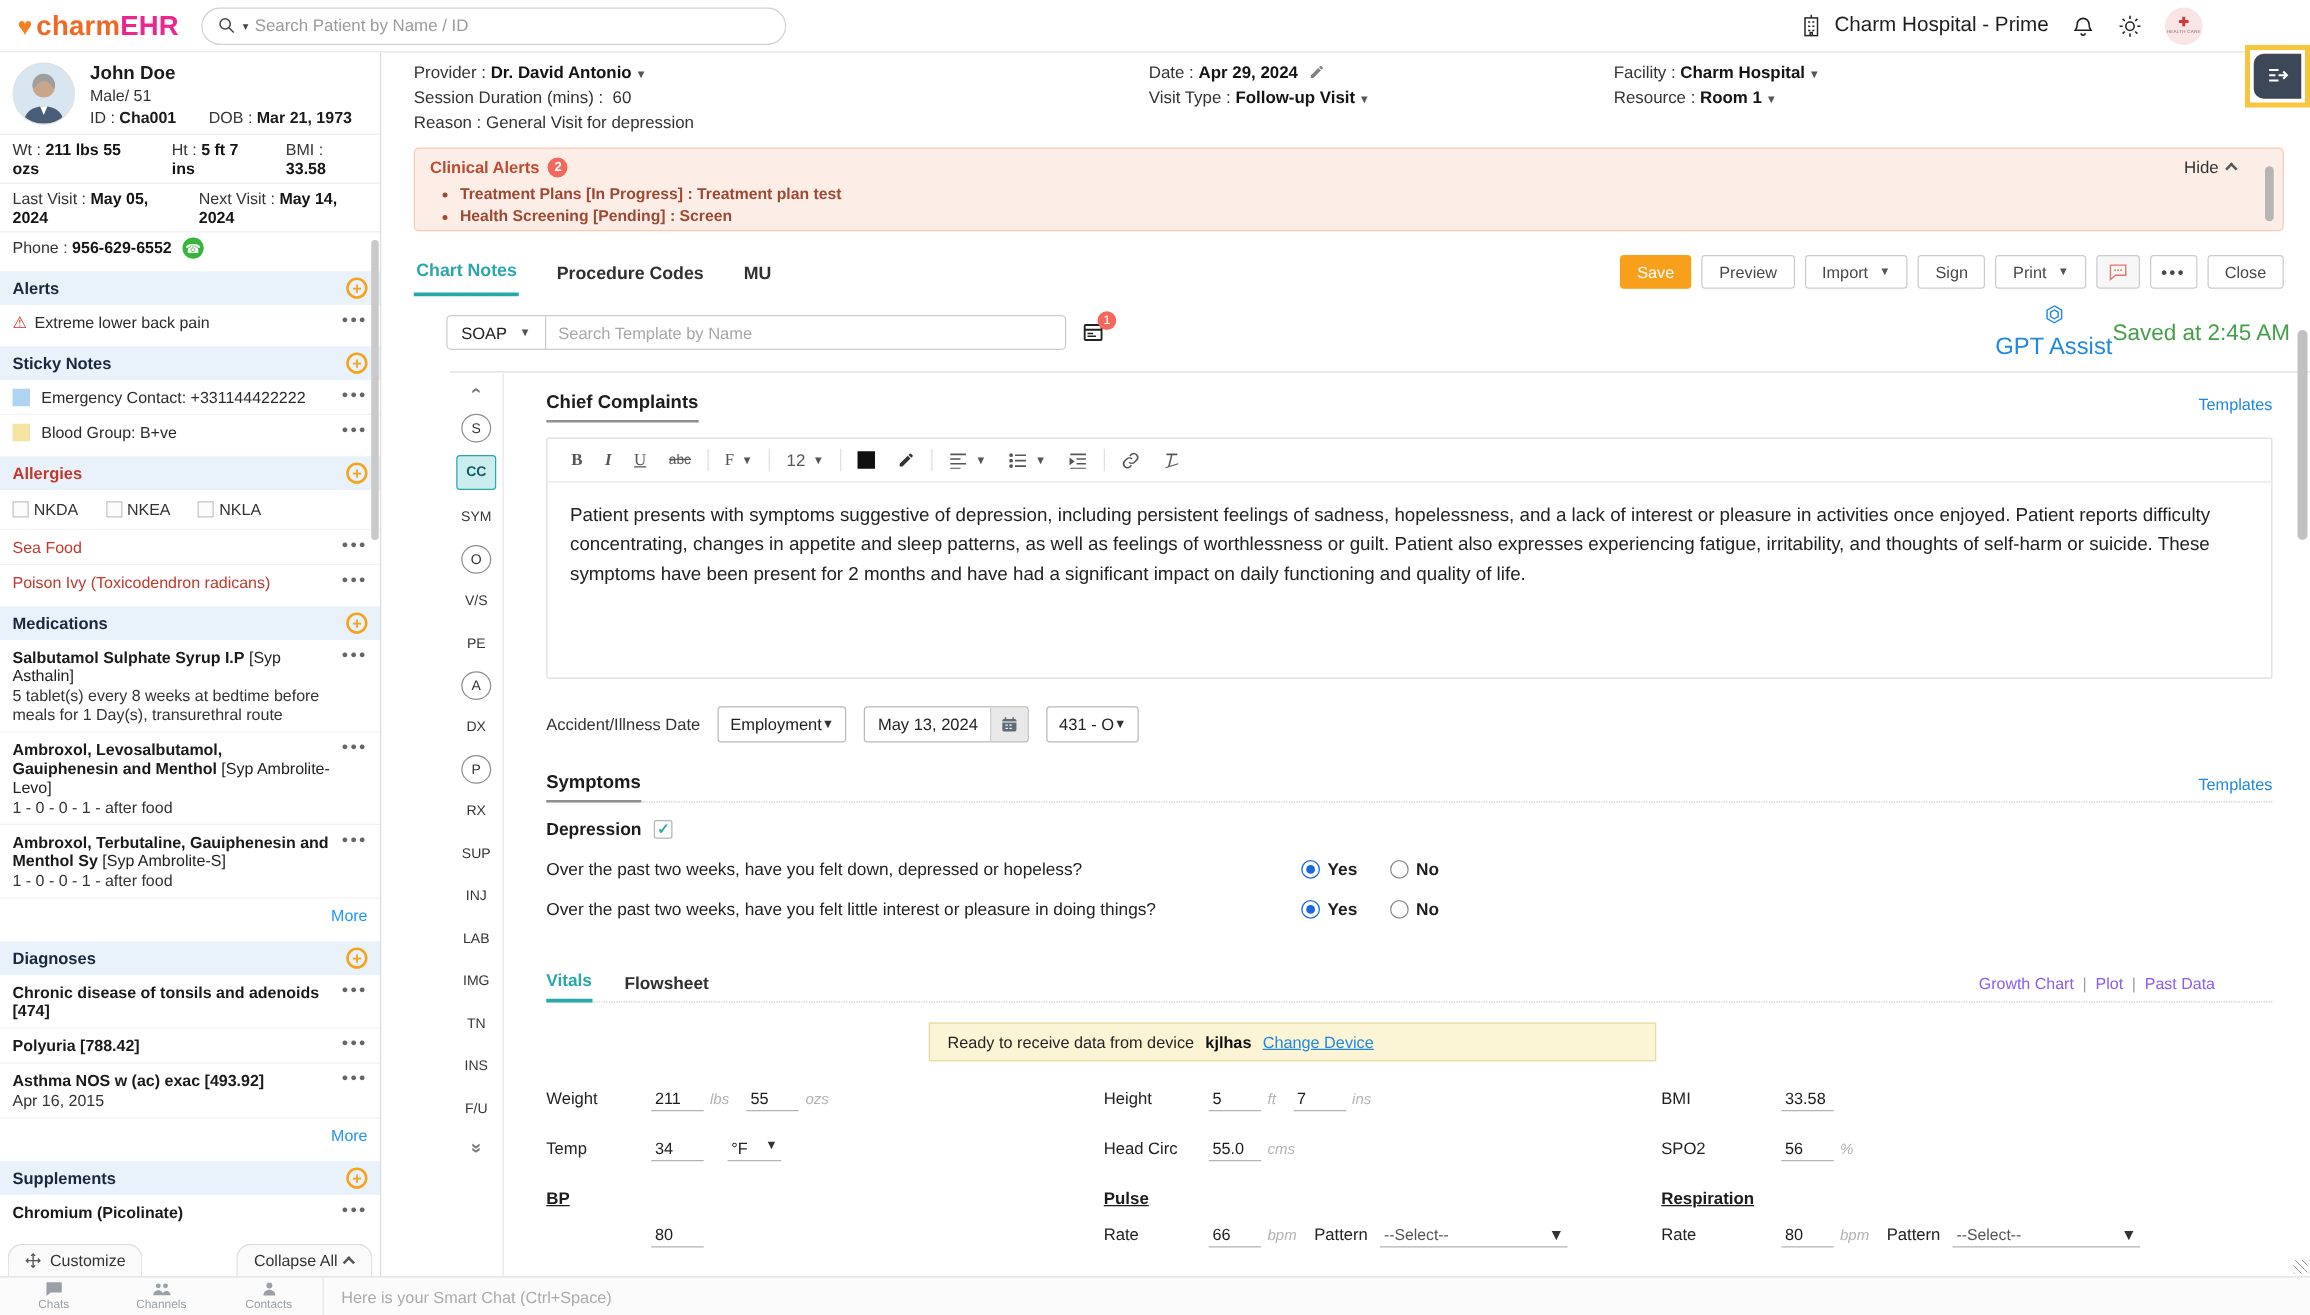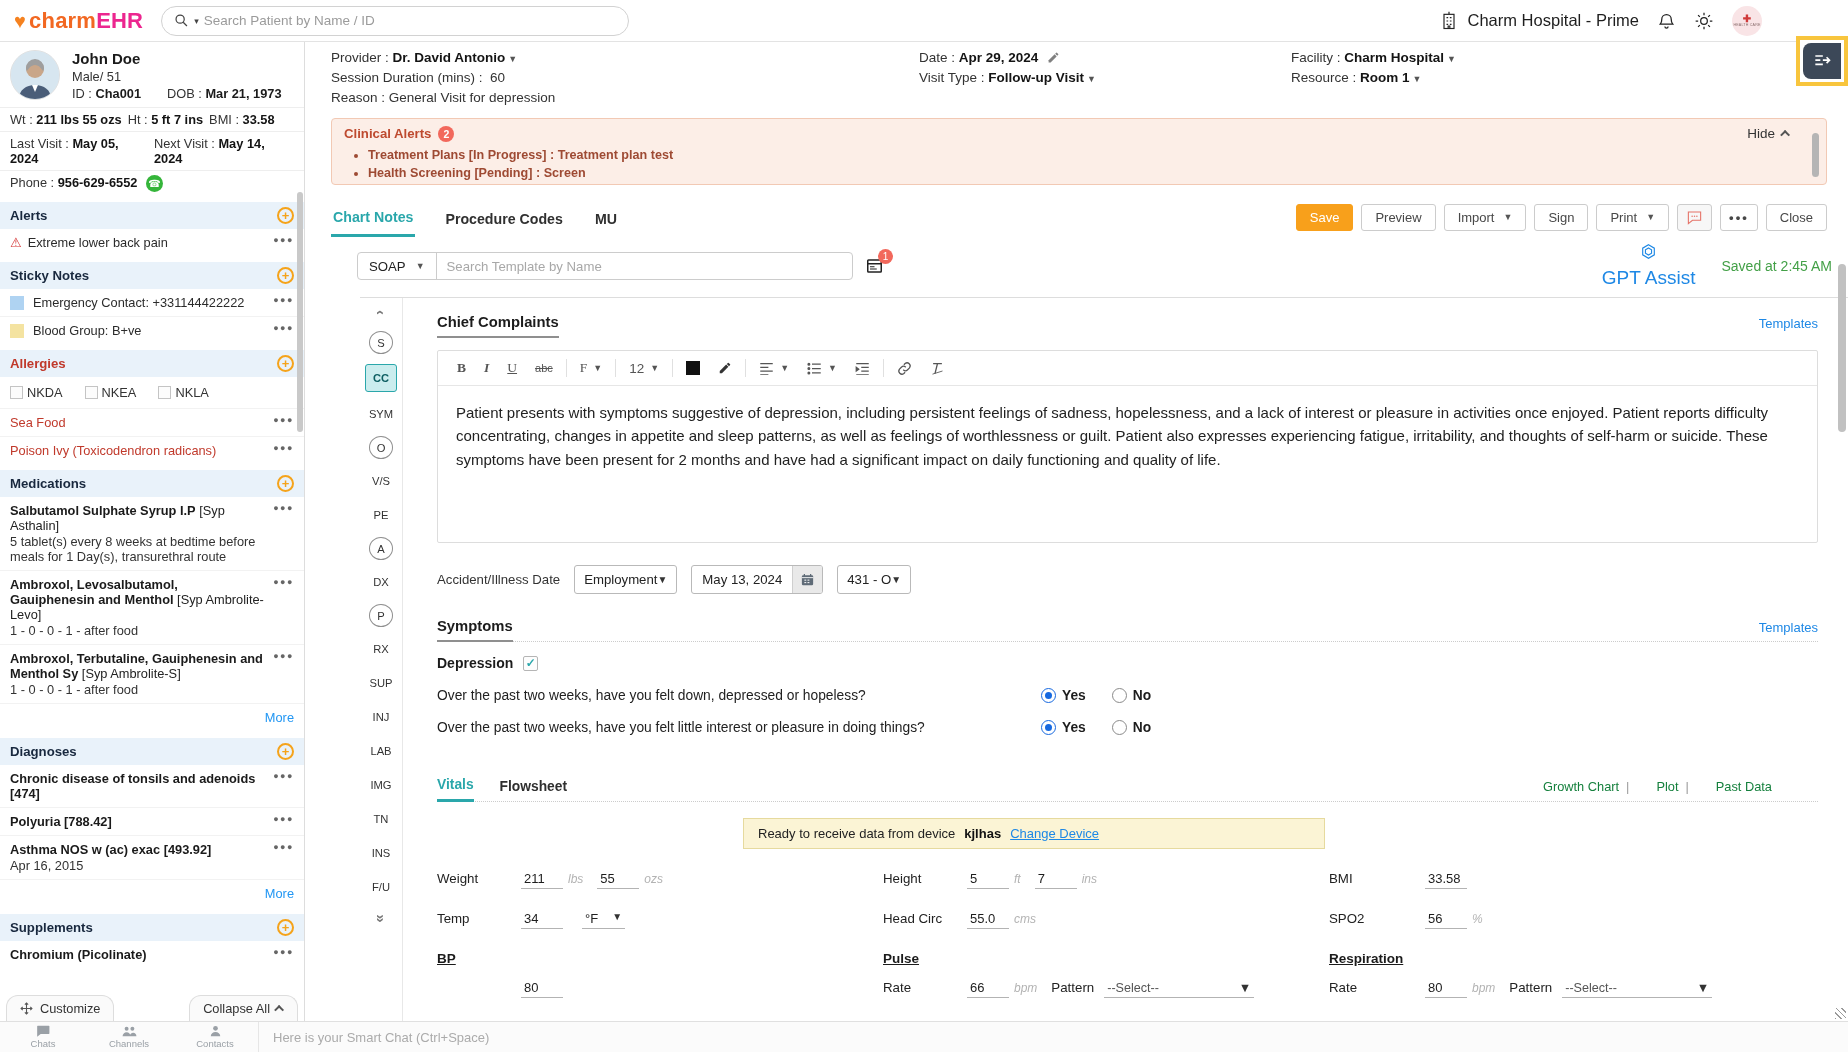--- a/index.html
+++ b/index.html
@@ -30,21 +30,21 @@
 .app { display:flex; height:979px; }
 
 
 .sidebar { width:305px; border-right:1px solid #ddd; position:relative; overflow:hidden; background:#fff; }
 .pcard { display:flex; gap:12px; padding:8px 10px 6px 10px; }
 .pphoto { width:50px; height:50px; border-radius:50%; overflow:hidden; flex:0 0 auto; border:1px solid #e0e0e0; background:#dbe9f3; }
 .pinfo .pname { font-size:15px; font-weight:bold; color:#1b1b1b; }
 .pinfo .prow { font-size:12.8px; color:#333; margin-top:2px; }
 .pinfo b { color:#1b1b1b; }
 .pid-dob { display:flex; gap:26px; }
-.pstats { border-top:1px solid #eee; padding:4px 10px; font-size:12.8px; display:flex; gap:6px; }
+.pstats { border-top:1px solid #eee; padding:4px 10px; font-size:12.8px; display:flex; gap:16px; }
 .pstats b { color:#141414; }
 .blue { color:#2196F3; }
 .phone-ic { display:inline-flex; width:17px; height:17px; border-radius:50%; background:#35B53A; color:#fff; font-size:10px; align-items:center; justify-content:center; margin-left:5px; vertical-align:middle; }
 
 .sidescroll { position:relative; }
 .sec { margin-top:6px; }
 .sec-head { background:#E9F2FA; display:flex; justify-content:space-between; align-items:center; padding:5px 10px; font-weight:bold; font-size:13.2px; color:#18283E; }
 .sec-head.red { color:#C0392B; }
 .plus { width:17px; height:17px; border:2px solid #F5A31A; border-radius:50%; color:#F5A31A; display:flex; align-items:center; justify-content:center; font-size:13px; font-weight:bold; line-height:1; }
 .item { padding:6px 10px; font-size:12.8px; display:flex; justify-content:space-between; gap:8px; border-bottom:1px solid #f2f2f2; color:#2b2b2b; }
@@ -94,21 +94,21 @@
 .btn-bubble { background:#f7f7f7; }
 
 .templrow { display:flex; align-items:center; padding:4px 16px 8px 52px; }
 .igroup { display:flex; border:1px solid #ccc; border-radius:4px; height:28px; width:496px; background:#fff; }
 .soap-sel { display:flex; align-items:center; gap:7px; padding:0 11px; border-right:1px solid #ccc; font-size:13.2px; color:#222; }
 .igroup input { border:none; outline:none; flex:1; padding:0 10px; font-size:13.2px; color:#333; background:transparent; }
 .igroup input::placeholder { color:#a8a8a8; }
 .tmpl-ic { margin-left:12px; position:relative; display:inline-flex; }
 .badge-red { position:absolute; top:-8px; right:-9px; background:#F2685C; color:#fff; border-radius:50%; width:15px; height:15px; font-size:10px; display:flex; align-items:center; justify-content:center; }
 .gpt { margin-left:auto; display:flex; align-items:center; gap:7px; color:#1E88E5; font-size:19px;flex-direction:column; }
-.saved { color:#43A047; margin-left:26px; font-size:14px; }
+.saved { color:#43A047; font-size:18px; }
 
 
 .note-outer { flex:1; margin-left:55px; border-top:1px solid #ddd; display:flex; overflow:hidden; }
 .rail { width:42px; padding-top:6px; display:flex; flex-direction:column; align-items:center; gap:10px; flex:0 0 auto; }
 .rli { min-width:24px; height:24px; display:flex; align-items:center; justify-content:center; font-size:11.2px; color:#333; }
 .rli.circle { border:1px solid #8f8f8f; border-radius:50%; width:23px; height:23px; }
 .rli.active { background:#CBEDEE; border:1px solid #2AA7AB; border-radius:3px; width:32px; height:28px; color:#0e5f62; font-weight:bold; }
 .railchev { color:#777; }
 .dbl { letter-spacing:-2px; }
 .rot90 { display:inline-block; transform:rotate(90deg); font-size:15px; font-weight:bold; }
@@ -145,21 +145,21 @@
 .radios { display:flex; gap:26px; }
 .radio-opt { display:flex; align-items:center; gap:6px; font-weight:bold; color:#1d1d1d; }
 .rdo { width:15px; height:15px; border-radius:50%; border:1.5px solid #8a8a8a; display:inline-flex; align-items:center; justify-content:center; background:#fff; }
 .rdo.on { border-color:#1769E0; }
 .rdo.on::after { content:""; width:7px; height:7px; border-radius:50%; background:#1769E0; }
 
 .vit-tabs { display:flex; align-items:flex-end; margin-top:42px; border-bottom:1px dotted #ccc; }
 .vtab { margin-right:26px; font-size:13.8px; color:#2f2f2f; font-weight:bold; padding-bottom:7px; }
 .vtab.active { color:#2AA7AB; border-bottom:3px solid #2AA7AB; margin-bottom:-1px; }
 .vlinks { margin-left:auto; padding-bottom:7px; font-size:12.8px; color:#9b9b9b; display:flex; gap:7px; padding-right:46px; }
-.vlinks a, .bluelink { color:#15803d; text-decoration:none;margin-left:20px; }
+.vlinks a, .bluelink { color:#8b5cf6; text-decoration:none; }
 .device-box { margin:16px 0 0 306px; width:582px; background:#FBF4D5; border:1px solid #E6DA9E; padding:7px 14px; font-size:13px; color:#222; display:flex; gap:9px; align-items:center; }
 .device-box b { color:#111; }
 .chg-link { color:#1E88E5; text-decoration:underline; }
 
 .vgrid { margin-top:22px; }
 .vrow { display:flex; margin-bottom:22px; }
 .vcell { width:446px; display:flex; align-items:baseline; }
 .vcell:last-child { flex:1; }
 .vlabel { width:84px; font-size:13.3px; color:#222; flex:0 0 auto; }
 .vlabel.w96 { width:96px; }

